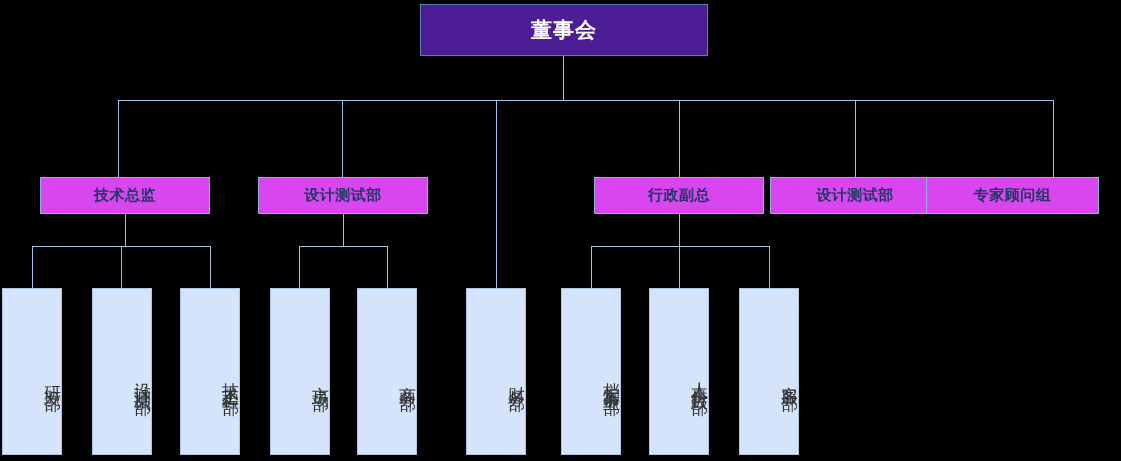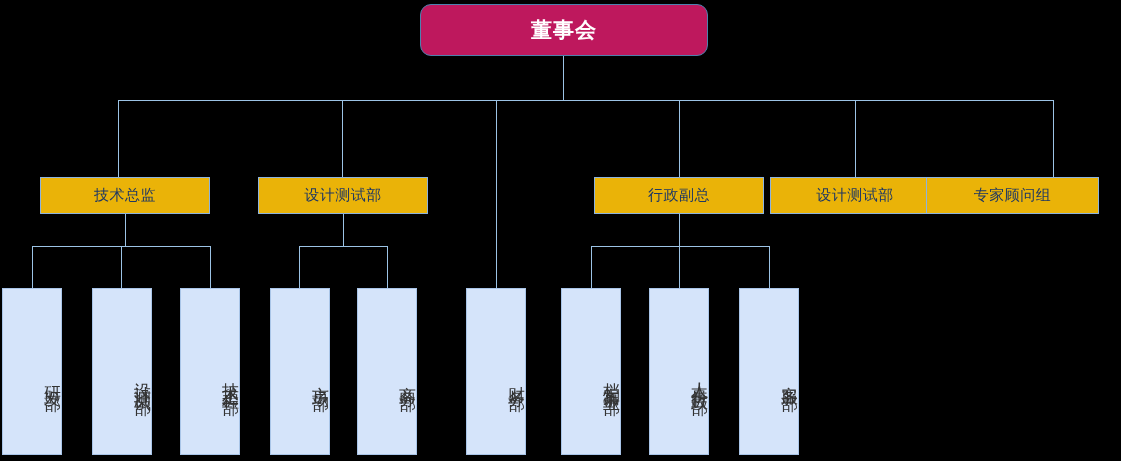--- a/index.html
+++ b/index.html
@@ -17,32 +17,31 @@
   }
   .node {
     position: absolute;
     box-sizing: border-box;
     display: flex;
     align-items: center;
     justify-content: center;
     border: 1px solid #9CC3E5;
   }
   .node-l1 {
-    background: #be185d;
+    background: #4c1d95;
     color: #FFFFFF;
     font-weight: bold;
     font-size: 21px;
     letter-spacing: 1px;
     border-color: #4E81AE;
-    border-radius: 11px;
   }
   .node-l2 {
-    background: #eab308;
+    background: #d946ef;
     color: #1F3864;
-    font-weight: normal;
+    font-weight: bold;
     font-size: 15px;
     letter-spacing: 0.5px;
     border-color: #8DB3DE;
   }
   .node-l3 {
     background: #D5E4FA;
     color: #333333;
     font-weight: normal;
     font-size: 17px;
     writing-mode: vertical-rl;

